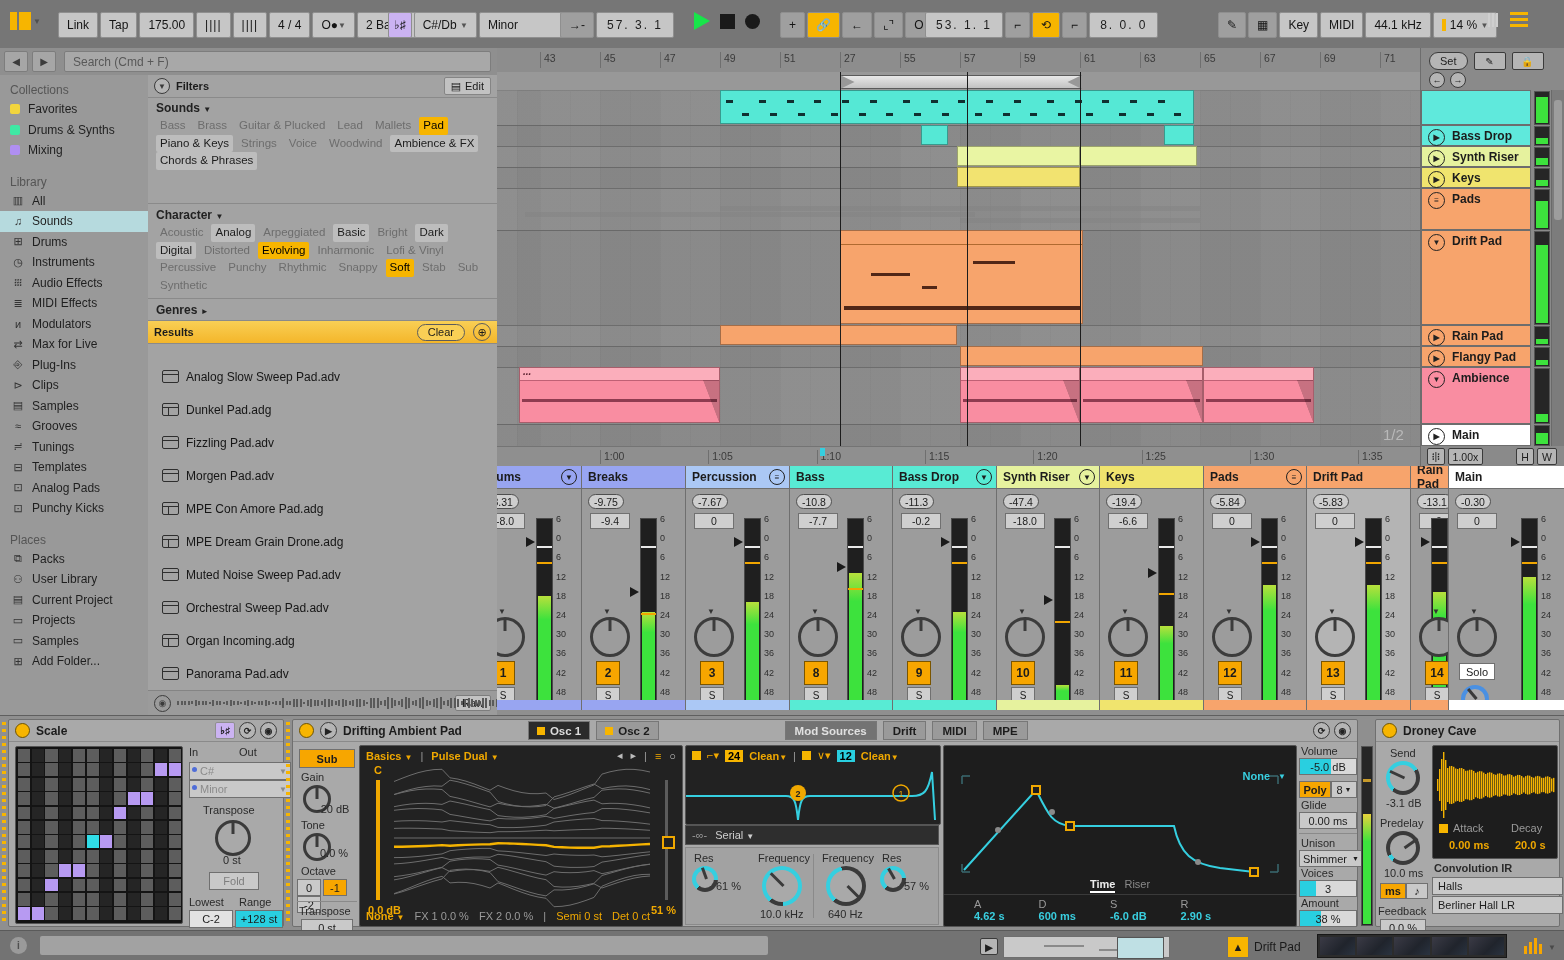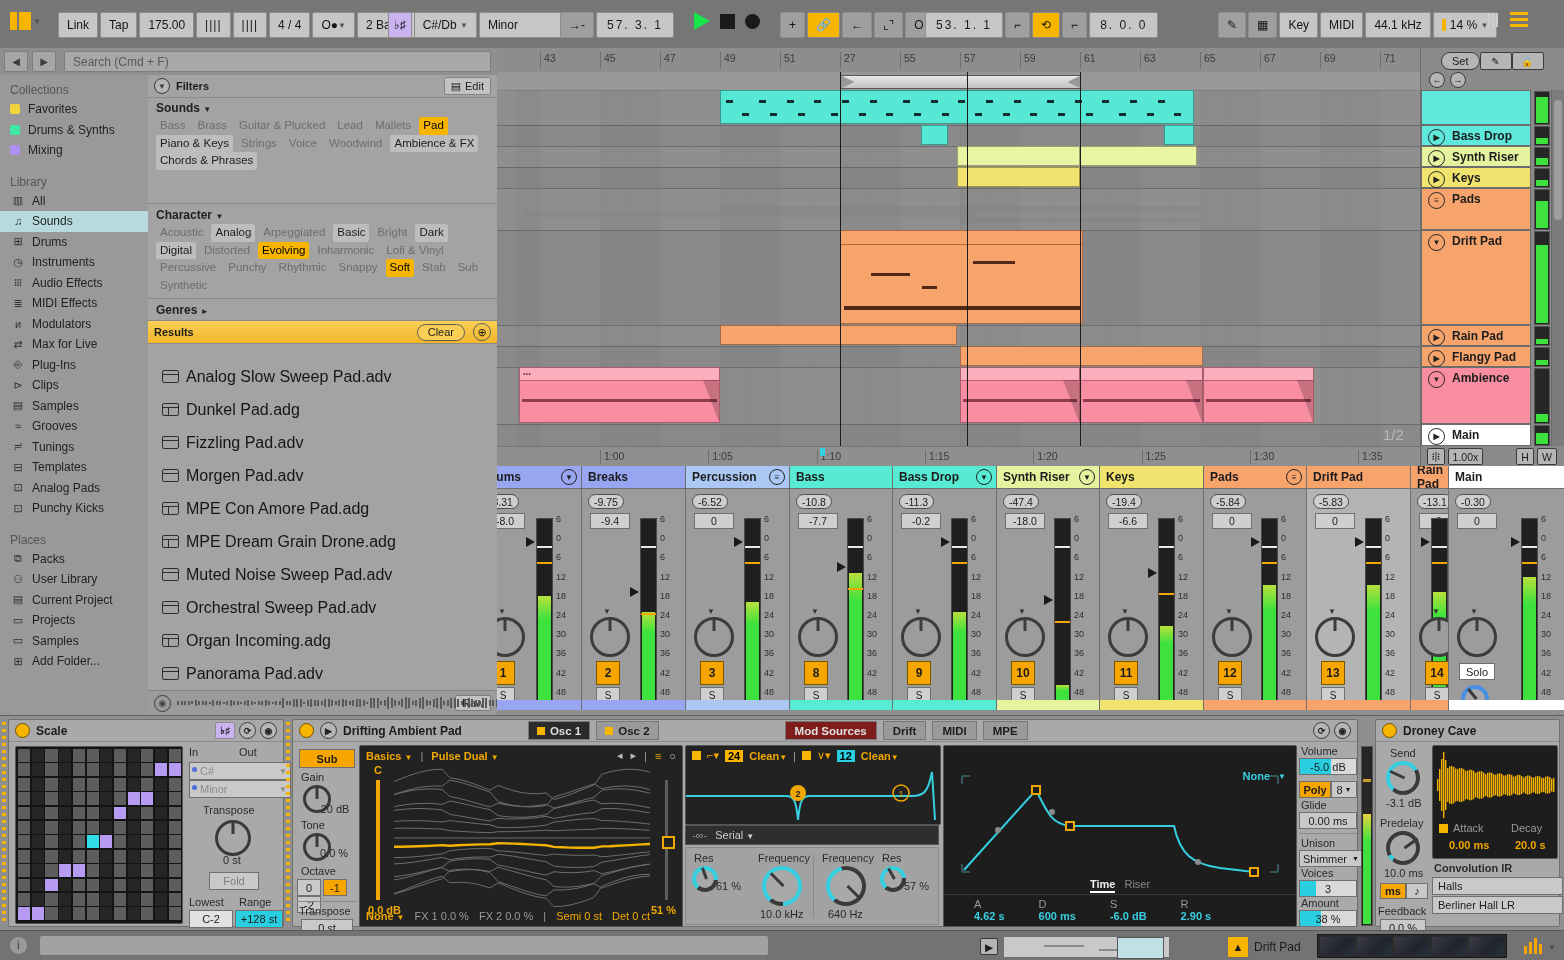--- a/index.html
+++ b/index.html
@@ -46,21 +46,21 @@
   .tag{display:inline-block;padding:0 4px;margin-right:4px;border-radius:2px;font-size:11.5px;}
   .tag.dim{color:#6d6d6d;}
   .tag.norm{background:#bdbdbd;color:#1c1c1c;}
   .tag.sel{background:#f7b500;color:#000;}
   #results-head{position:absolute;left:0;right:0;height:22px;background:linear-gradient(#f9cf55,#f4b62a);
         display:flex;align-items:center;padding:0 6px;font-weight:bold;border-top:1px solid #8a8a8a;border-bottom:1px solid #8a8a8a;}
   .clearpill{margin-left:auto;border:1px solid #5c5c5c;border-radius:9px;height:15px;padding:0 10px;display:flex;align-items:center;font-size:11px;font-weight:normal;background:#f9cf55;}
   .plusbtn{width:16px;height:16px;border:1px solid #5c5c5c;border-radius:50%;margin-left:8px;display:flex;align-items:center;justify-content:center;font-size:11px;font-weight:normal;}
   #name-head{position:absolute;left:0;right:0;height:17px;background:#b0b0b0;border-bottom:1px solid #8a8a8a;display:flex;align-items:center;padding:0 8px;color:#333;}
   #reslist{position:absolute;left:0;right:0;overflow:hidden;}
-  .resrow{display:flex;align-items:center;height:33px;padding-left:14px;font-size:16px;color:#161616;white-space:nowrap;}
+  .resrow{display:flex;align-items:center;height:33px;padding-left:14px;font-size:12px;color:#161616;white-space:nowrap;}
   .resrow.sel{background:#b6dade;}
   .ficon{width:15px;height:11px;border:1.4px solid #2e2e2e;border-radius:2px;margin-right:7px;position:relative;flex:none;}
   .ficon.adv::before{content:"";position:absolute;left:0;right:0;top:2.5px;border-top:1.4px solid #2e2e2e;}
   .ficon.adg::before{content:"";position:absolute;left:0;right:0;top:2.5px;border-top:1.4px solid #2e2e2e;}
   .ficon.adg::after{content:"";position:absolute;left:5px;top:2.5px;bottom:0;border-left:1.4px solid #2e2e2e;}
   #preview{position:absolute;left:0;right:0;bottom:0;height:24px;background:#9b9b9b;border-top:1px solid #848484;display:flex;align-items:center;}
   .phone-ic{width:15px;height:15px;border:1px solid #3c3c3c;border-radius:50%;margin:0 6px;display:flex;align-items:center;justify-content:center;font-size:9px;color:#3c3c3c;}
   #prevwave{flex:1;height:14px;position:relative;}
   #rawbtn{margin:0 6px;background:#c2c2c2;border:1px solid #7d7d7d;border-radius:2px;padding:1px 6px;font-size:11px;}
   
@@ -75,21 +75,21 @@
                 repeating-linear-gradient(90deg,#7f7f7f66 0 1px,transparent 1px 30px);
      background-position:43px 0,43px 0;}
   .lane{position:absolute;left:0;width:923px;border-bottom:1px solid #6d6d6d;}
   .clip{position:absolute;top:0;bottom:0;border:1px solid #00000055;box-sizing:border-box;}
   .vline{position:absolute;top:24px;height:374px;width:1px;background:#1c1c1c;}
   #headers{position:absolute;left:923px;top:0;width:144px;height:418px;background:#8a8a8a;border-left:1px solid #6d6d6d;}
   .thead{position:absolute;left:0;width:110px;box-sizing:border-box;border:1px solid #6d6d6d;display:flex;align-items:flex-start;padding:3px 0 0 6px;font-weight:bold;font-size:12px;color:#1c1c1c;}
   .thead .pcirc{width:15px;height:15px;border:1.4px solid #222;border-radius:50%;display:flex;align-items:center;justify-content:center;font-size:8px;margin-right:7px;flex:none;background:transparent;color:#222;}
   .tmeter{position:absolute;left:113px;width:14px;background:#262626;border:1px solid #555;}
   .tmeter i{position:absolute;left:1px;right:1px;bottom:1px;background:#3de23d;}
-  .setrow{position:absolute;top:4px;left:20px;display:flex;}
+  .setrow{position:absolute;top:4px;left:8px;display:flex;gap:6px;}
   .setpill{border:1px solid #3a3a3a;border-radius:9px;background:#b5b5b5;padding:0 10px;height:16px;display:flex;align-items:center;font-size:11px;}
   .sqbtn{border:1px solid #3a3a3a;background:#b5b5b5;border-radius:2px;width:30px;height:16px;display:flex;align-items:center;justify-content:center;font-size:10px;}
   .arrcirc{width:14px;height:14px;border:1px solid #3a3a3a;border-radius:50%;background:#b5b5b5;display:flex;align-items:center;justify-content:center;font-size:9px;color:#222;}
   #timeruler{position:absolute;left:0;top:398px;width:923px;height:20px;background:#8f8f8f;border-top:1px solid #747474;}
   .tlab{position:absolute;top:3px;font-size:10.5px;color:#3b3b3b;border-left:1px solid #6f6f6f;padding-left:3px;height:14px;}
   .ctlbtn{background:#b5b5b5;border:1px solid #3a3a3a;border-radius:2px;font-size:10.5px;display:inline-flex;align-items:center;justify-content:center;height:15px;padding:0 4px;}
   
   #mixer{left:497px;top:466px;width:1067px;height:249px;background:#8f8f8f;overflow:hidden;}
   .chan{position:absolute;top:0;height:244px;border-right:1px solid #6f6f6f;box-sizing:border-box;overflow:hidden;}
   .chead{position:absolute;left:0;right:0;top:0;height:23px;display:flex;align-items:center;padding-left:6px;font-weight:bold;font-size:12px;border-bottom:1px solid #6f6f6f;box-sizing:border-box;}
@@ -124,21 +124,21 @@
   .dlabel{font-size:11px;color:#2a2a2a;}
   .dbox{background:#c9c9c9;border:1px solid #707070;font-size:11px;display:flex;align-items:center;justify-content:center;}
   .sknob{position:relative;width:30px;height:30px;border:3px solid #3a3a3a;border-radius:50%;}
   .sknob::before{content:"";position:absolute;left:50%;top:-1px;width:3px;height:12px;background:#3a3a3a;transform:translateX(-50%) rotate(0deg);transform-origin:50% 16px;}
   .octbtn{width:22px;height:15px;background:#c9c9c9;border:1px solid #707070;display:inline-flex;align-items:center;justify-content:center;font-size:11px;margin-right:2px;}
   .octbtn.on{background:#f7a600;}
   .wtab{height:17px;padding:0 8px;display:flex;align-items:center;gap:5px;font-size:11.5px;font-weight:bold;background:#9a9a9a;border:1px solid #777;}
   .wtab.on{background:#2b2b2b;color:#ddd;}
   .wtab .sq{width:8px;height:8px;background:#f7b500;}
   .mtab{height:17px;padding:0 9px;display:flex;align-items:center;font-size:11.5px;font-weight:bold;background:#9a9a9a;border:1px solid #777;}
-  .mtab.on{background:#7f1d1d;color:#e0e0e0;}
+  .mtab.on{background:#737373;color:#e0e0e0;}
   .itab{font-size:11.5px;font-weight:bold;color:#8f8f8f;padding:2px 10px;}
   .itab.on{color:#39cfe0;border-bottom:2px solid #39cfe0;}
   .cyring{border-radius:50%;position:relative;}
   .cyring::after{content:"";position:absolute;border-radius:50%;background:#a9a9a9;inset:4px;}
   .cyring i{position:absolute;left:50%;top:50%;width:3px;height:46%;background:#3a3a3a;transform-origin:50% 0;z-index:2;}
   
   #statusbar{left:0;top:930px;width:1564px;height:30px;background:#737373;border-top:1px solid #5a5a5a;}
   .infoic{position:absolute;left:10px;top:6px;width:17px;height:17px;border-radius:50%;background:#9a9a9a;color:#4f4f4f;display:flex;align-items:center;justify-content:center;font-size:10px;font-weight:bold;}
   #msgfield{position:absolute;left:40px;top:5px;width:728px;height:19px;background:#a2a2a2;border-radius:2px;}
   #overview{position:absolute;left:1003px;top:5px;width:165px;height:20px;background:#c9c9c9;border:1px solid #6f6f6f;}
@@ -817,21 +817,21 @@
           <div class="monbtn" style="left: 14px; top: 216px;">●</div>
         </div>
         <div class="cstrip" style="background: rgb(152, 165, 241);"></div>
       </div>
       <div class="chan" style="left: 189px; width: 104px;">
         <div class="chead" style="background: rgb(171, 200, 245);">
           <div>Percussion</div>
           <div class="pcirc" style="margin-left: auto; margin-right: 4px; width: 14px; height: 14px; border: 1.3px solid rgb(34, 34, 34); border-radius: 50%; display: flex; align-items: center; justify-content: center; font-size: 8px; flex: 0 0 auto;">≡</div>
         </div>
         <div class="cbody">
-          <div class="peak">-6.52</div>
+          <div class="peak">-7.67</div>
           <div class="gain">0</div>
           <div class="meter" style="left: 58px;">
             <i class="fill" style="height: 57%;"></i>
             <i class="zline"></i>
             <i class="ytick" style="top: 22%;"></i>
           </div>
           <div class="mscale" style="left: 75px;">
             <span style="top: 0px;">6</span>
             <span style="top: 19.2px;">0</span>
             <span style="top: 38.4px;">6</span>

